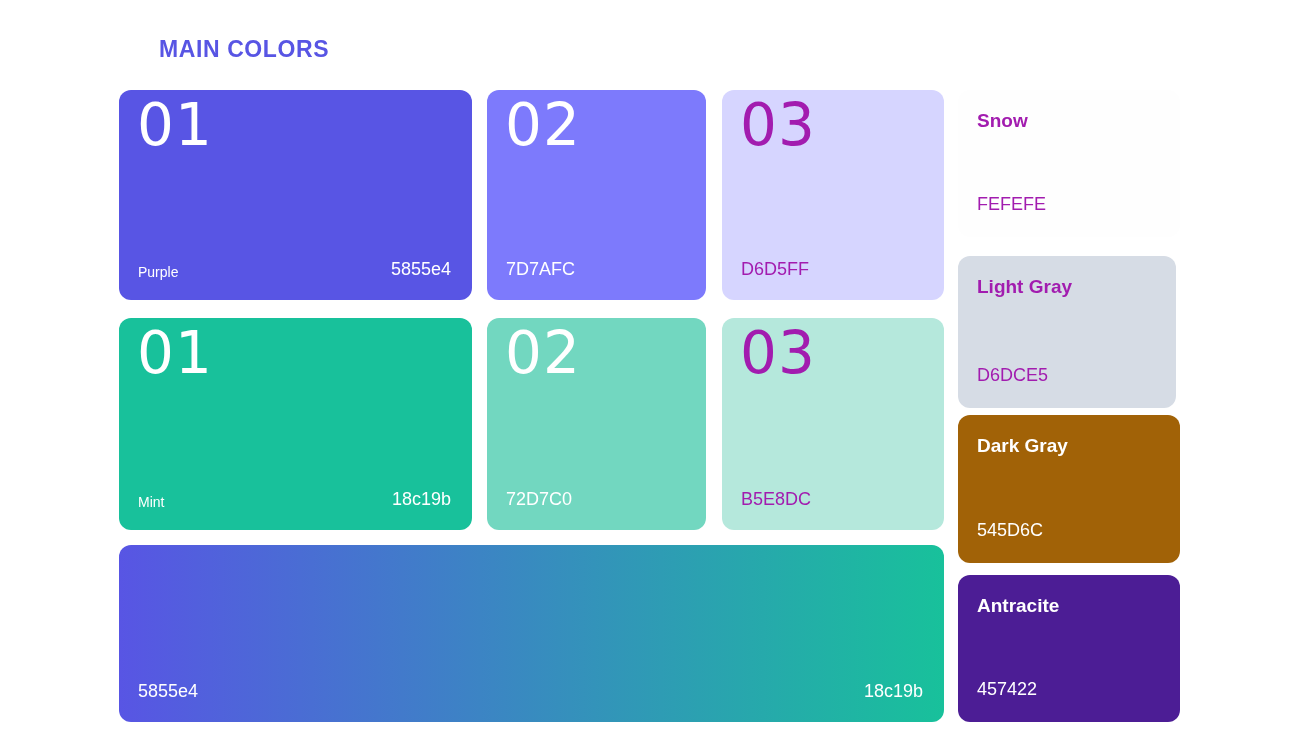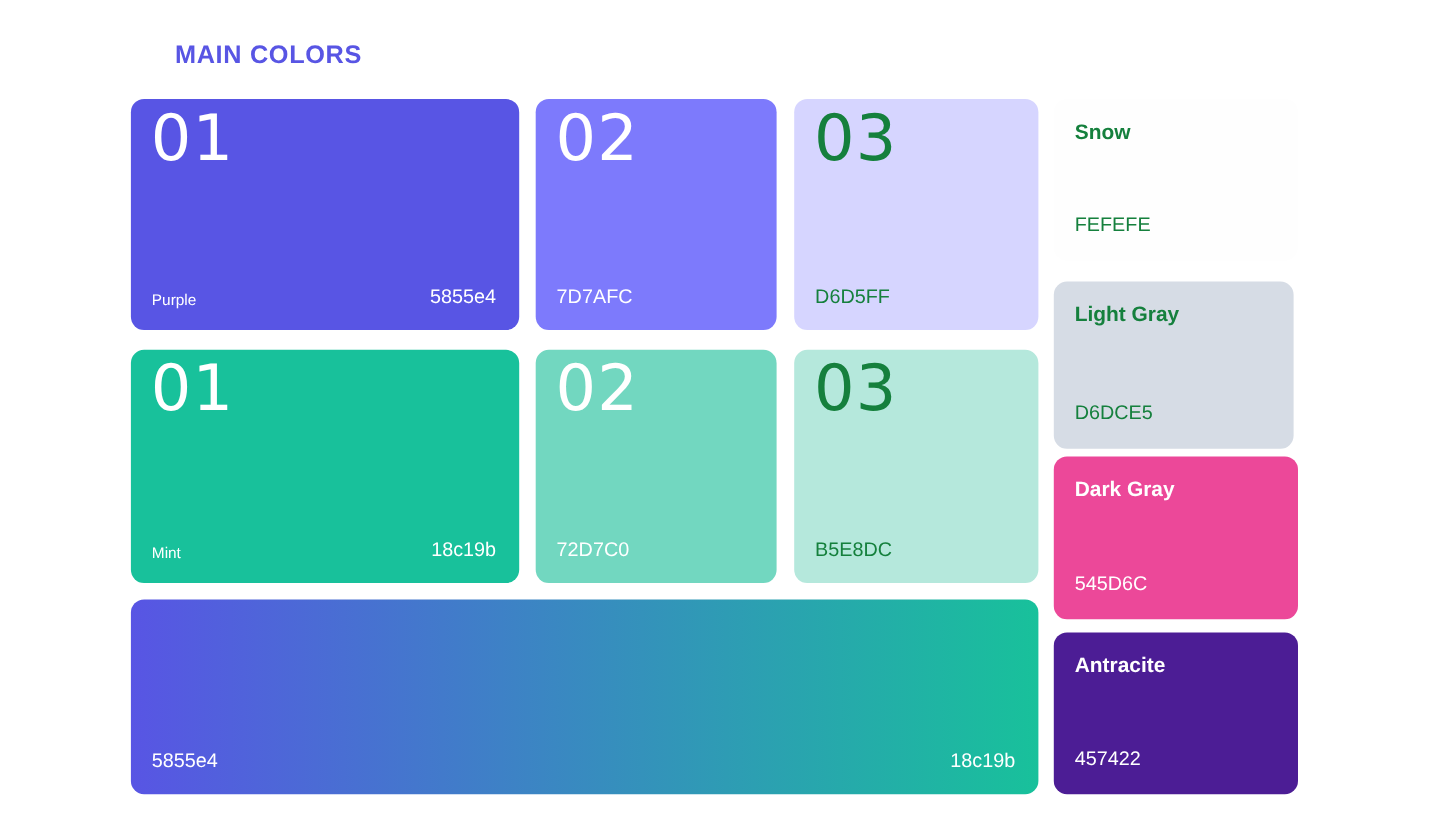--- a/index.html
+++ b/index.html
@@ -75,21 +75,21 @@
   }
 
   
   .on-dark .num,
   .on-dark .name,
   .on-dark .hex { color: #ffffff; }
 
   
   .on-light .num,
   .on-light .name,
-  .on-light .hex { color: #15803d; text-align: right; }
+  .on-light .hex { color: #a21caf; text-align: right; }
 
   
   #sw-p1 { left: 119px;  top: 90px;  width: 353px; height: 210px; }
   #sw-p2 { left: 487px;  top: 90px;  width: 219px; height: 210px; }
   #sw-p3 { left: 722px;  top: 90px;  width: 222px; height: 210px; }
 
   #sw-m1 { left: 119px;  top: 318px; width: 353px; height: 212px; }
   #sw-m2 { left: 487px;  top: 318px; width: 219px; height: 212px; }
   #sw-m3 { left: 722px;  top: 318px; width: 222px; height: 212px; }
 
@@ -165,21 +165,21 @@
   <div class="swatch side on-light" id="sw-snow" style="background: rgb(254, 254, 254);">
     <span class="name">Snow</span>
     <span class="hex">FEFEFE</span>
   </div>
 
   <div class="swatch side on-light" id="sw-lgray" style="background: rgb(214, 220, 229);">
     <span class="name">Light Gray</span>
     <span class="hex">D6DCE5</span>
   </div>
 
-  <div class="swatch side on-dark" id="sw-dgray" style="background: #ec4899;">
+  <div class="swatch side on-dark" id="sw-dgray" style="background: #a16207;">
     <span class="name">Dark Gray</span>
     <span class="hex">545D6C</span>
   </div>
 
   <div class="swatch side on-dark" id="sw-antr" style="background: #4c1d95;">
     <span class="name">Antracite</span>
     <span class="hex">457422</span>
   </div>
 
 </div>

